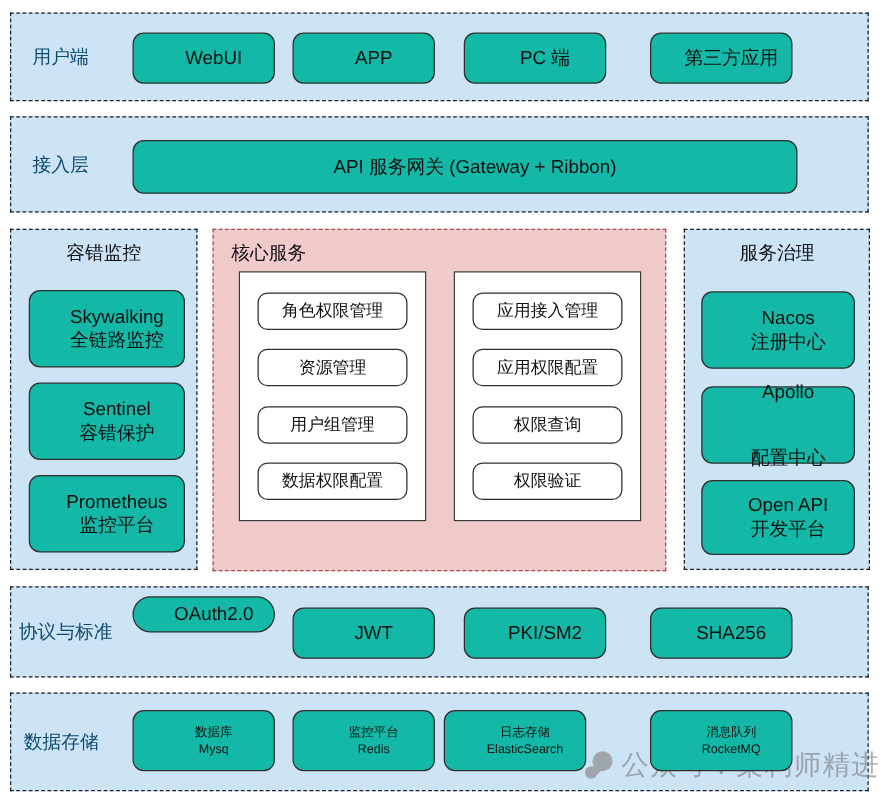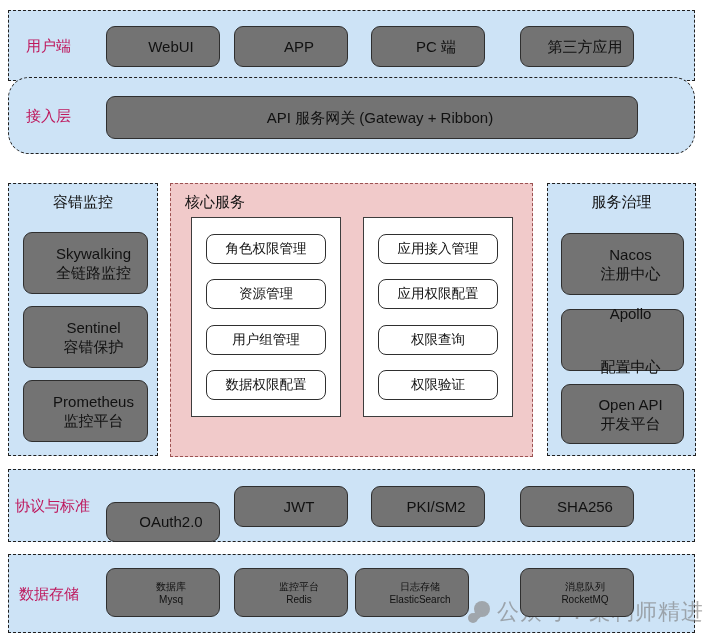--- a/index.html
+++ b/index.html
@@ -2,28 +2,28 @@
 <html><head>
 <meta charset="utf-8">
 <style>
   html,body{margin:0;padding:0;background:#fff;}
   body{font-family:"Liberation Sans","DejaVu Sans",sans-serif;color:#111;}
   .canvas{position:relative;width:704px;height:641px;background:#fff;overflow:hidden;}
 
   
   .band{position:absolute;left:8px;width:687px;background:#cde3f6;border:1.6px dashed #1f1f1f;box-sizing:border-box;}
   .band-client{top:10px;height:71px;}
-  .band-access{top:77px;height:77px;border-radius:21px;}
+  .band-access{top:93px;height:77px;}
   .band-protocol{top:469px;height:73px;}
   .band-storage{top:554px;height:79px;}
 
-  .gutter-label{position:absolute;top:50%;transform:translateY(-50%);font-size:15px;white-space:nowrap;color:#be185d;}
+  .gutter-label{position:absolute;top:50%;transform:translateY(-50%);font-size:15px;white-space:nowrap;color:#0c4a6e;}
 
   
-  .node{position:absolute;background:#737373;border:1.4px solid #2f2f2f;border-radius:9px;display:flex;flex-direction:column;align-items:center;justify-content:center;text-align:center;font-size:15px;line-height:1.3;box-sizing:border-box;z-index:2;padding-left:16px;}
+  .node{position:absolute;background:#14b8a6;border:1.4px solid #2f2f2f;border-radius:9px;display:flex;flex-direction:column;align-items:center;justify-content:center;text-align:center;font-size:15px;line-height:1.3;box-sizing:border-box;z-index:2;padding-left:16px;}
   .node span{display:block;white-space:nowrap;}
   .n-sm{font-size:10px;}
 
   
   .col{position:absolute;top:183px;height:273px;background:#cde3f6;border:1.6px dashed #1f1f1f;box-sizing:border-box;}
   .col-monitor{left:8px;width:150px;}
   .col-governance{left:547px;width:149px;}
   .col-header{position:absolute;top:9px;left:0;width:100%;text-align:center;font-size:15px;}
 
   
@@ -109,21 +109,21 @@
       <span>配置中心</span>
     </div>
     <div class="node" style="left:13px;top:200px;width:123px;height:60px;">
       <span>Open API</span>
       <span>开发平台</span>
     </div>
   </div>
 
   <div class="band band-protocol">
     <div class="gutter-label" style="left:6px;">协议与标准</div>
-    <div class="node" style="left:97px;top:32px;width:114px;height:40px;">
+    <div class="node" style="left:97px;top:7px;width:114px;height:29px;border-radius:15px;">
         <span>OAuth2.0</span>
       </div>
     <div class="node" style="left:225px;top:16px;width:114px;height:41px;">
         <span>JWT</span>
       </div>
     <div class="node" style="left:362px;top:16px;width:114px;height:41px;">
         <span>PKI/SM2</span>
       </div>
     <div class="node" style="left:511px;top:16px;width:114px;height:41px;">
         <span>SHA256</span>

